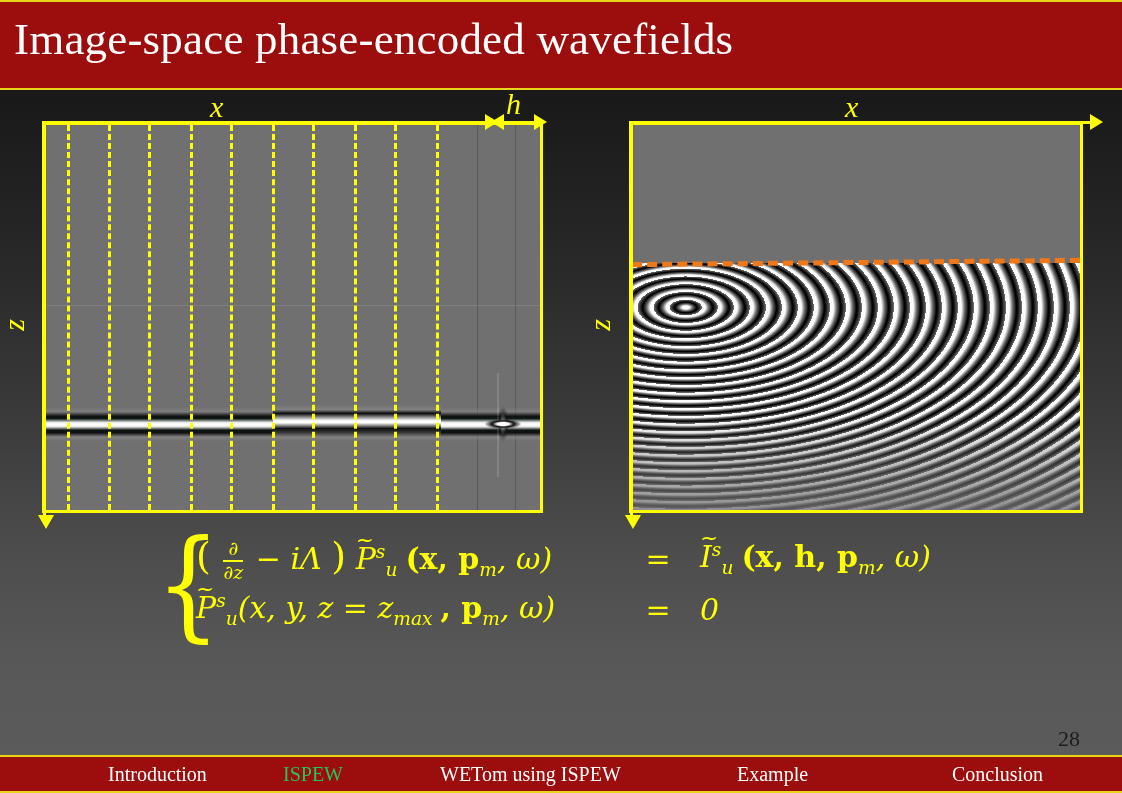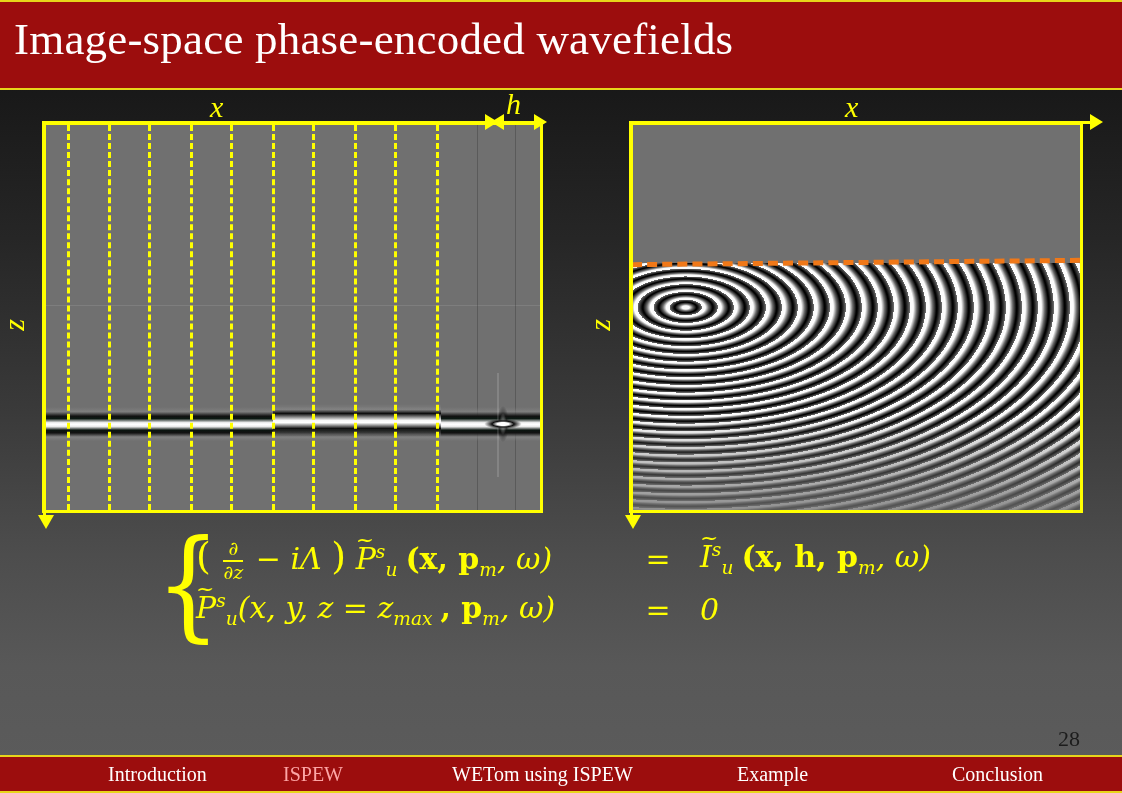--- a/index.html
+++ b/index.html
@@ -182,21 +182,21 @@
     border-top:2px solid #e8d51a;
     border-bottom:2px solid #e8d51a;
     box-sizing:border-box;
     display:flex;align-items:center;
   }
   .nav-item{
     position:absolute;top:50%;transform:translateY(-50%);
     color:#ffffff;font-size:20px;white-space:nowrap;
     font-family:"Liberation Serif",serif;cursor:pointer;
   }
-  .nav-item.active{color:#fca5a5;}
+  .nav-item.active{color:#22c55e;}
 </style>
 </head>
 <body>
 
 <div class="slide">
 
   <div class="titlebar">
     <div class="title-text">Image-space phase-encoded wavefields</div>
   </div>
 
@@ -284,18 +284,18 @@
       <span class="eqeq">=</span>
       <span class="eqrhs">0</span>
     </div>
   </div>
 
   <div class="pagenum">28</div>
 
   <div class="footer">
     <div class="nav-item" style="left:65px;margin-left:43px;">Introduction</div>
     <div class="nav-item active" style="left:283px;">ISPEW</div>
-    <div class="nav-item" style="left:452px;">WETom using ISPEW</div>
+    <div class="nav-item" style="left:440px;">WETom using ISPEW</div>
     <div class="nav-item" style="left:737px;">Example</div>
     <div class="nav-item" style="left:944px;margin-left:8px;">Conclusion</div>
   </div>
 
 </div>
 
 </body></html>

